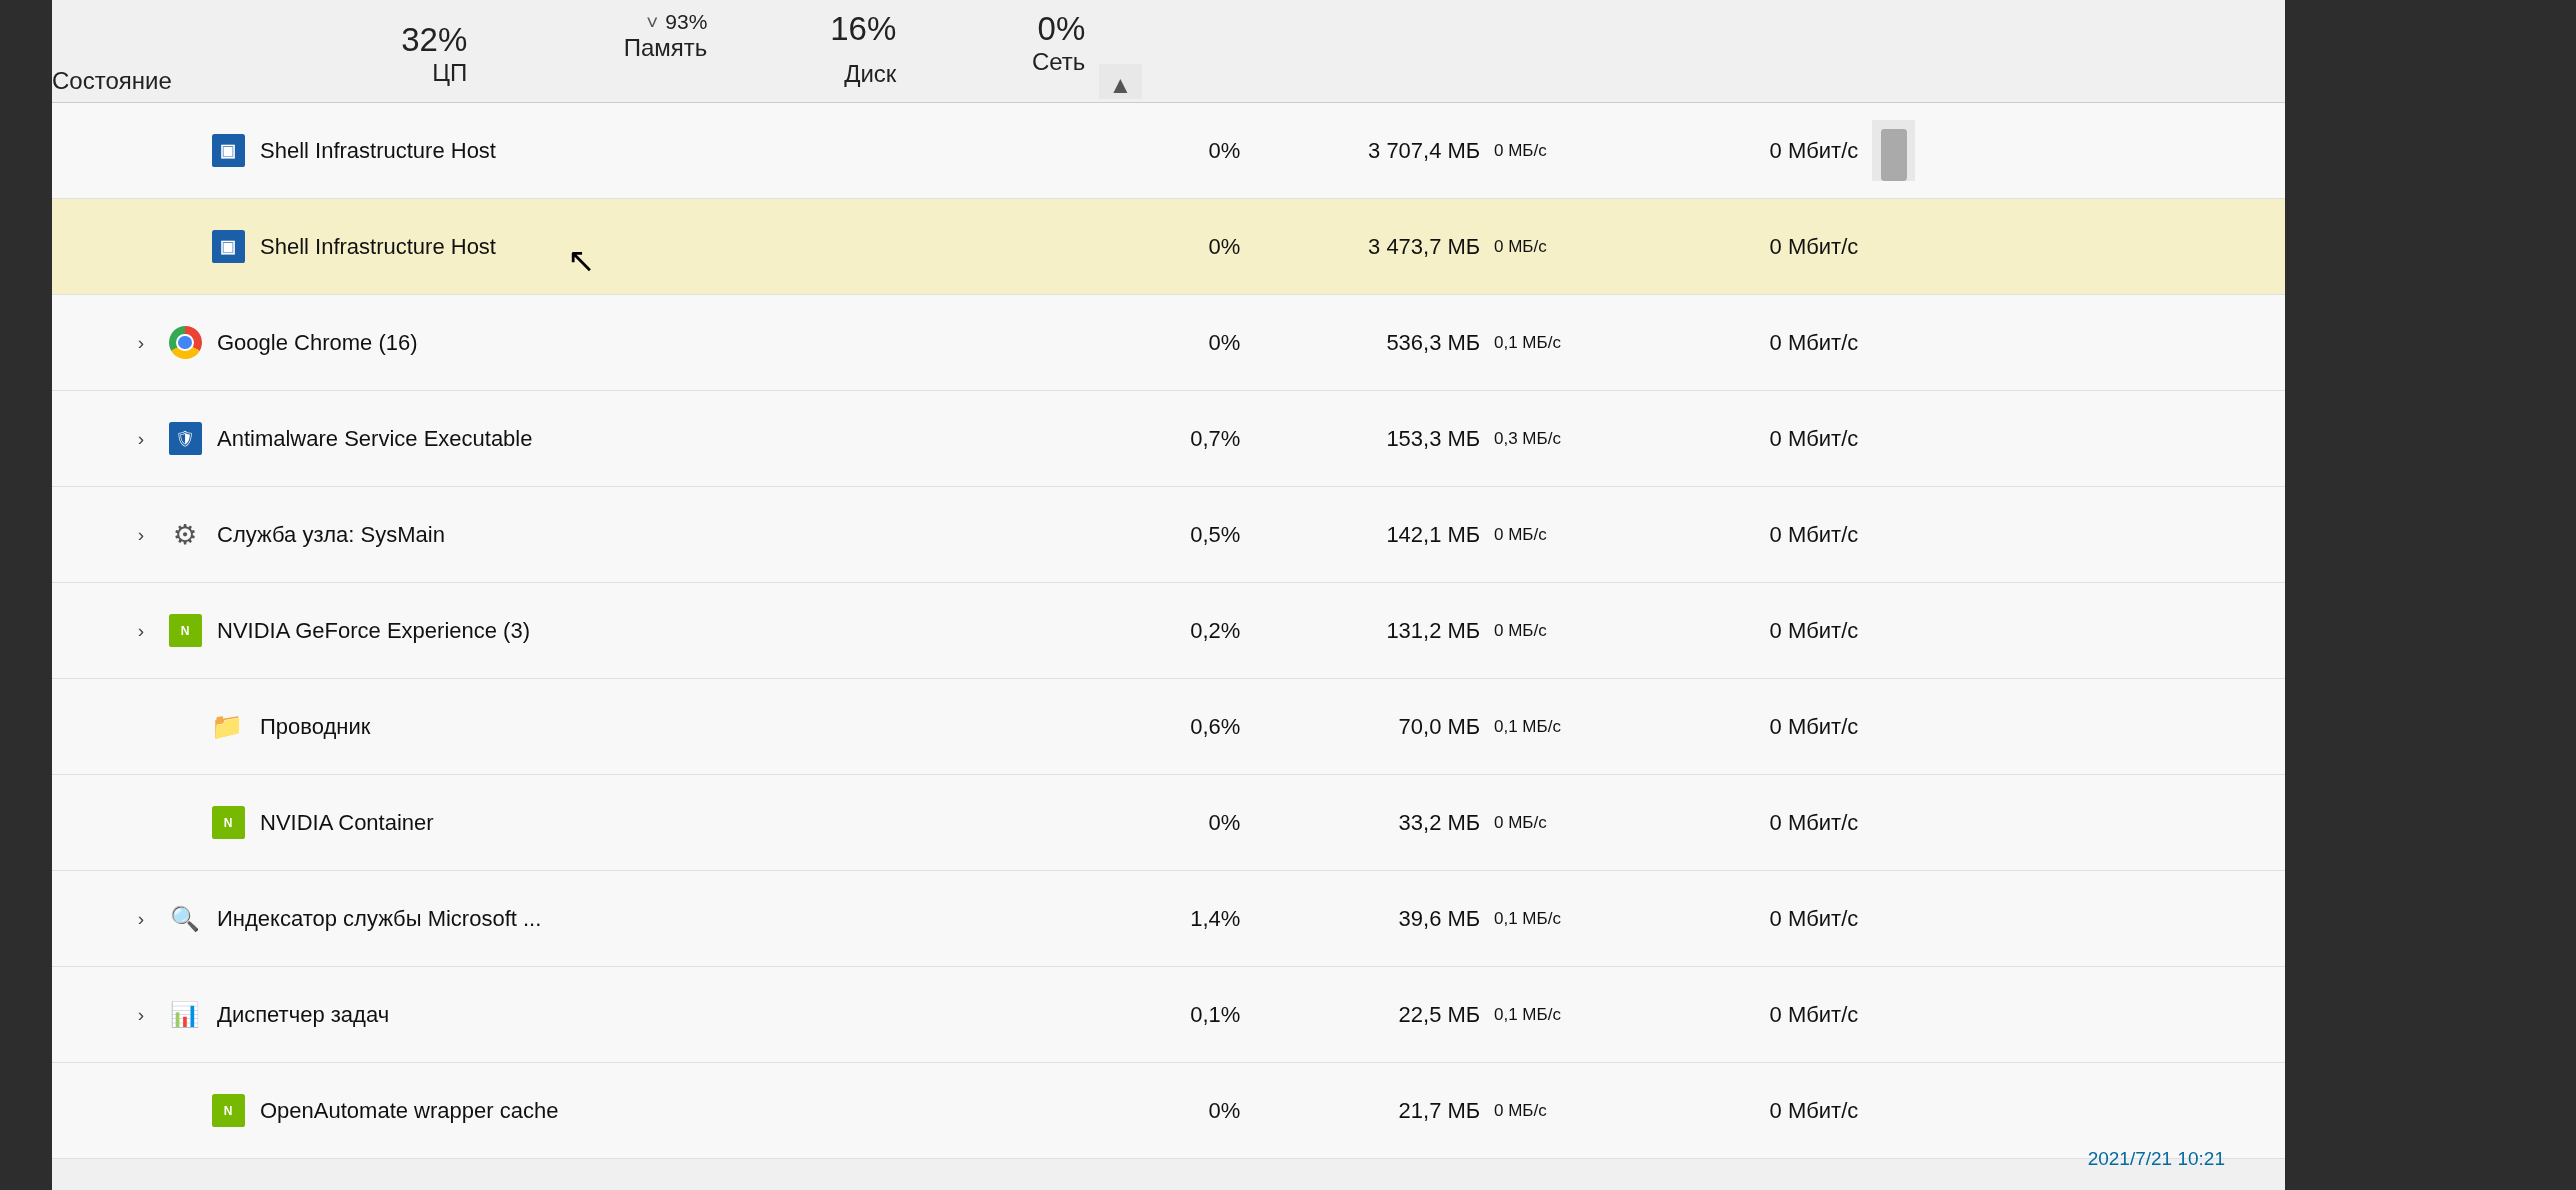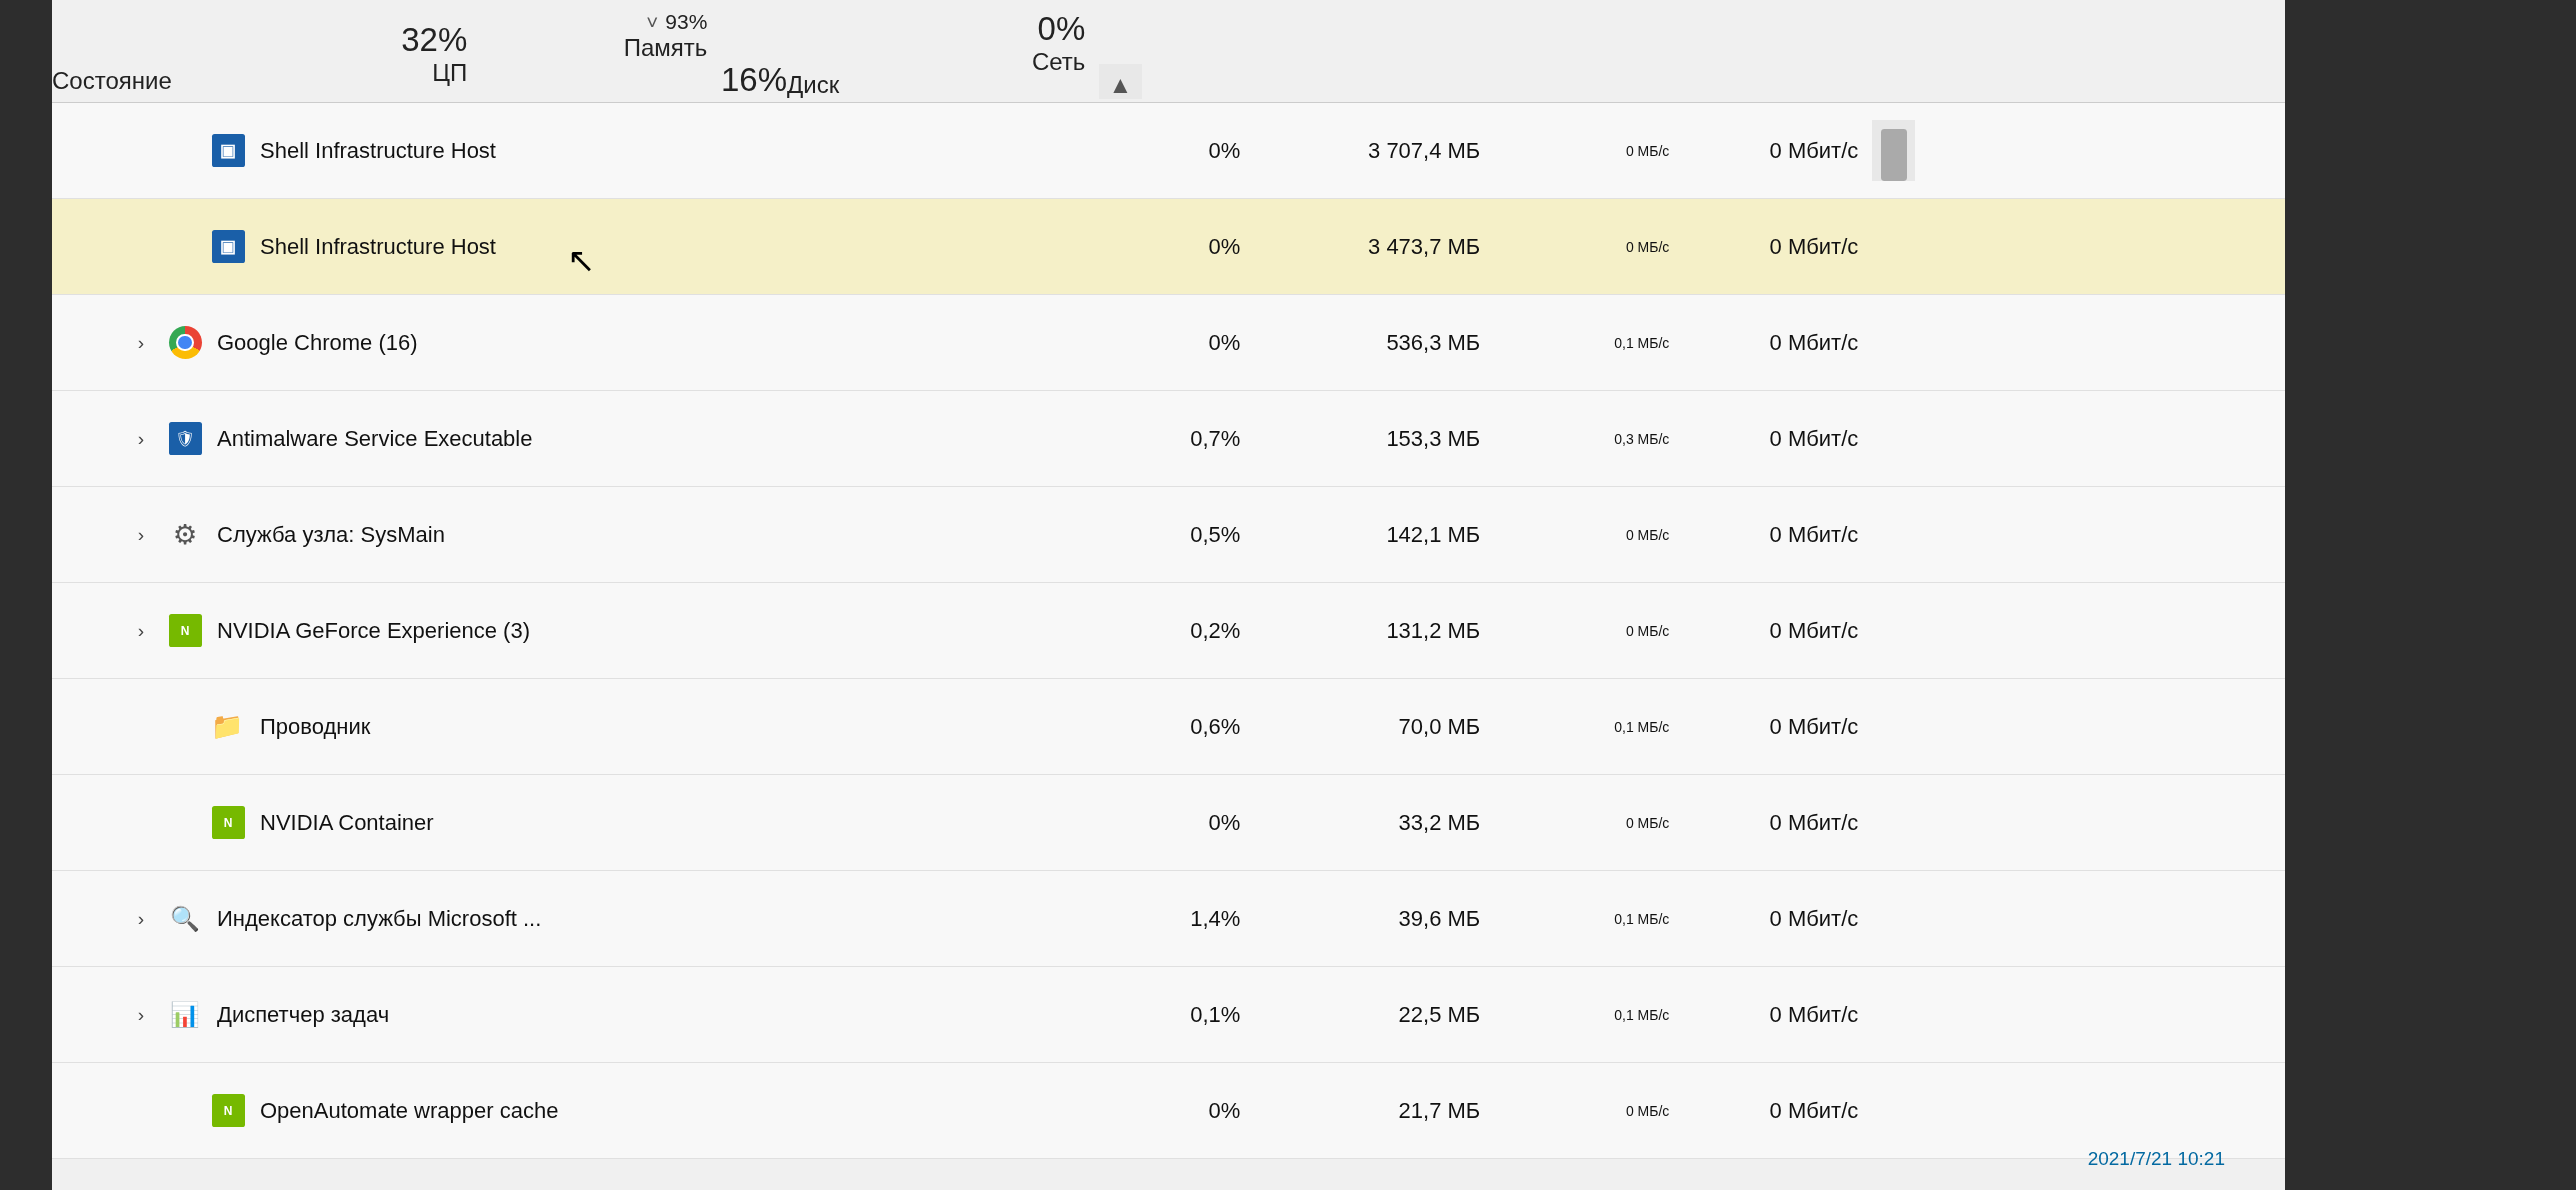--- a/index.html
+++ b/index.html
@@ -76,23 +76,25 @@
       margin-top: 5.2px;
     }
     .col-memory .chevron { font-size: 20.6px; color: #555; }
     .col-memory .pct { font-size: 21px; color: #222; font-weight: 400; }
     .col-memory .label { font-size: 24px; color: #222; }
     .col-disk {
       width: 189px;
       text-align: right;
       padding-right: 13.7px;
       display: flex;
+      flex-direction: column;
       align-items: flex-end;
       justify-content: flex-start;
       height: 100%;
+      gap: 12px;
     }
     .col-disk .pct { font-size: 33px; color: #222; font-weight: 400; margin-top: 5.2px; }
     .col-disk .label { font-size: 24px; color: #222; }
     .col-network {
       width: 189px;
       text-align: right;
       padding-right: 13.7px;
       display: flex;
       flex-direction: column;
       align-items: flex-end;
@@ -150,23 +152,23 @@
     }
     .row-memory {
       width: 240px;
       text-align: right;
       padding-right: 13.7px;
       font-size: 22px;
       color: #111;
     }
     .row-disk {
       width: 189px;
-      text-align: right;
-      padding-right: 13.7px;
-      font-size: 14px;
+      text-align: left;
+      padding-right: 13.7px;
+      font-size: 17px;
       color: #111;
     }
     .row-network {
       width: 189px;
       text-align: right;
       padding-right: 13.7px;
       font-size: 22px;
       color: #111;
     }
     .scrollbar-area {

